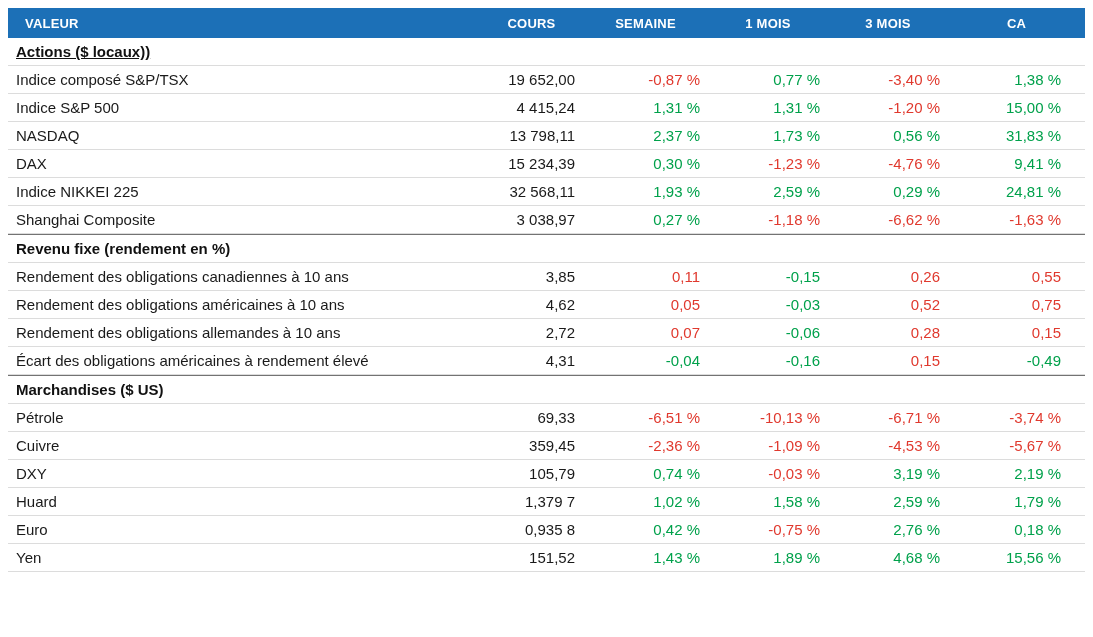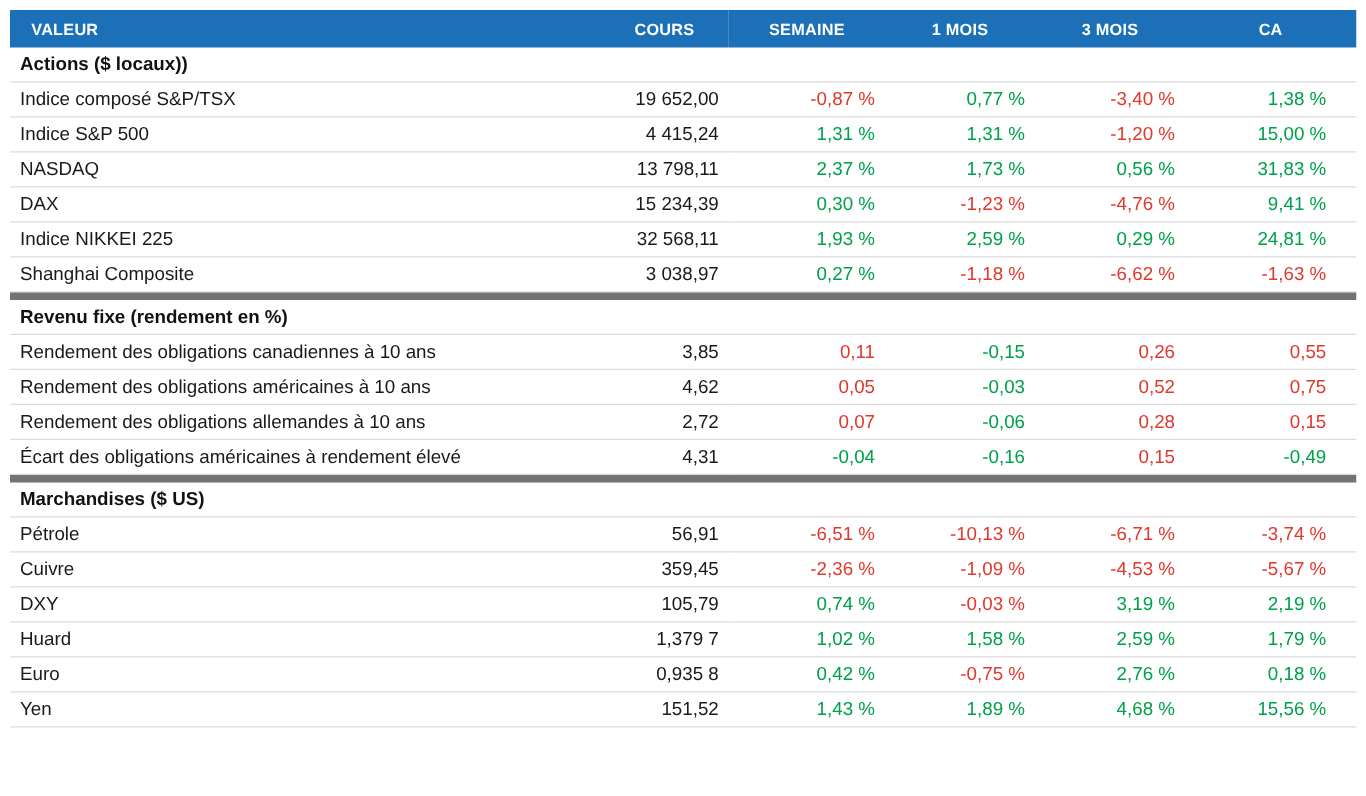--- a/index.html
+++ b/index.html
@@ -43,23 +43,23 @@
     padding:0 8px;
     border-bottom:1px solid #DCDCDC;
     white-space:nowrap;
     overflow:hidden;
     vertical-align:middle;
   }
   tbody td:last-child{padding-right:24px;}
   tr.section-row td{
     font-weight:bold;
     color:#111;
-    border-top:6px solid #737373;
-  }
-  tr.section-row:first-child td{border-top:none;}
+    border-top:1px solid #737373;
+  }
+  tr.section-row:first-child td{border-top:none;text-decoration:underline;}
   td.name{padding-left:8px;color:#1a1a1a;margin-top:21px;}
   td.num{text-align:right;}
   td.pos{color:var(--pos);}
   td.neg{color:var(--neg);}
 </style>
 </head>
 <body>
 
 <table>
   <colgroup>
@@ -165,21 +165,21 @@
         <td class="num pos">-0,04</td>
         <td class="num pos">-0,16</td>
         <td class="num neg">0,15</td>
         <td class="num pos">-0,49</td>
       </tr>
       <tr class="section-row">
         <td colspan="6">Marchandises ($ US)</td>
       </tr>
       <tr class="data-row">
         <td class="name">Pétrole</td>
-        <td class="num">56,91</td>
+        <td class="num">69,33</td>
         <td class="num neg">-6,51 %</td>
         <td class="num neg">-10,13 %</td>
         <td class="num neg">-6,71 %</td>
         <td class="num neg">-3,74 %</td>
       </tr>
       <tr class="data-row">
         <td class="name">Cuivre</td>
         <td class="num">359,45</td>
         <td class="num neg">-2,36 %</td>
         <td class="num neg">-1,09 %</td>

